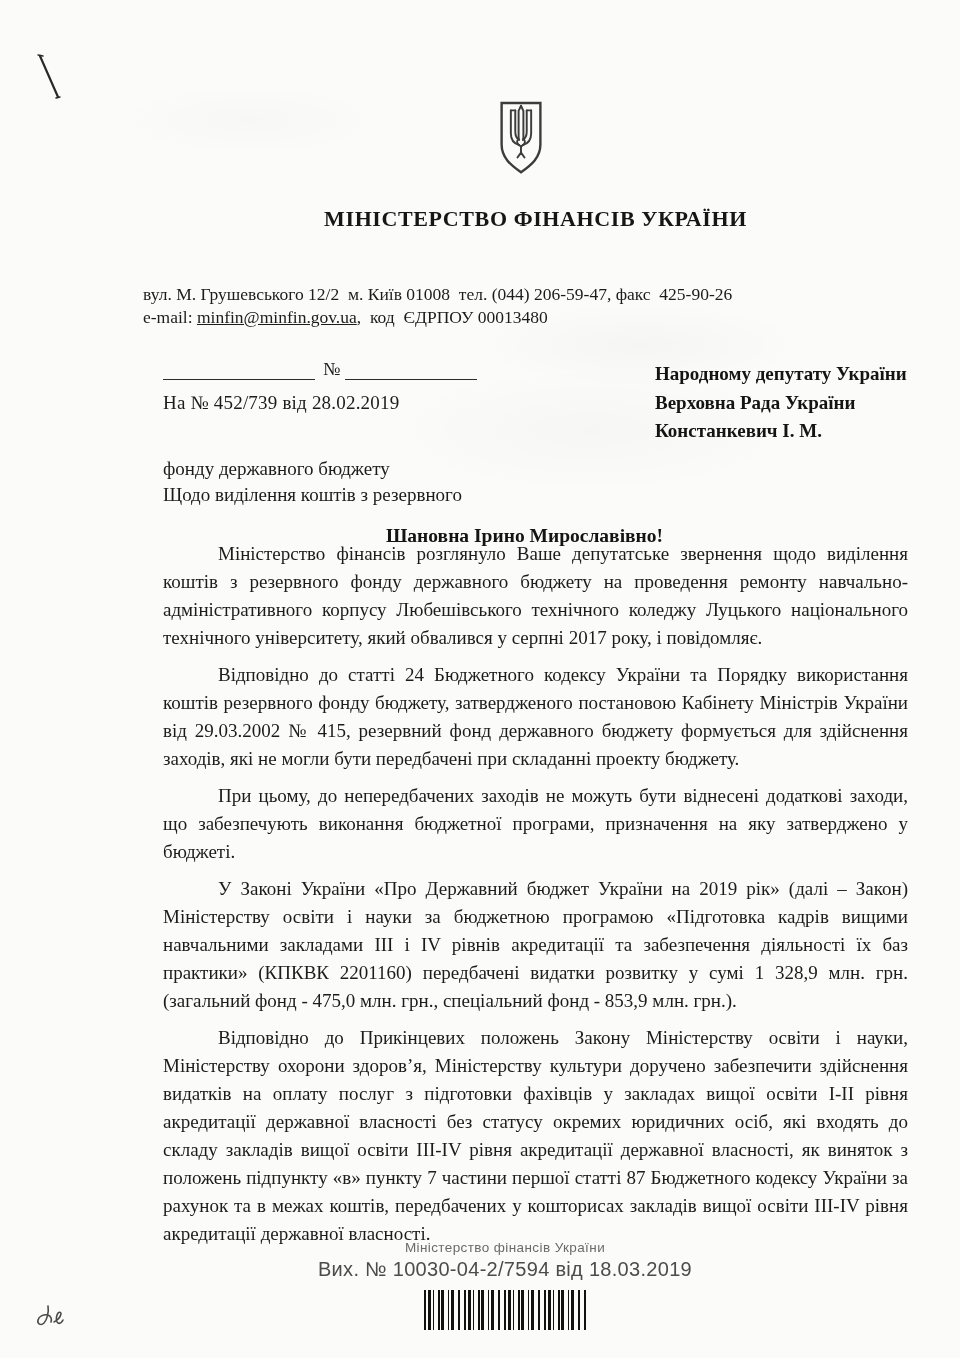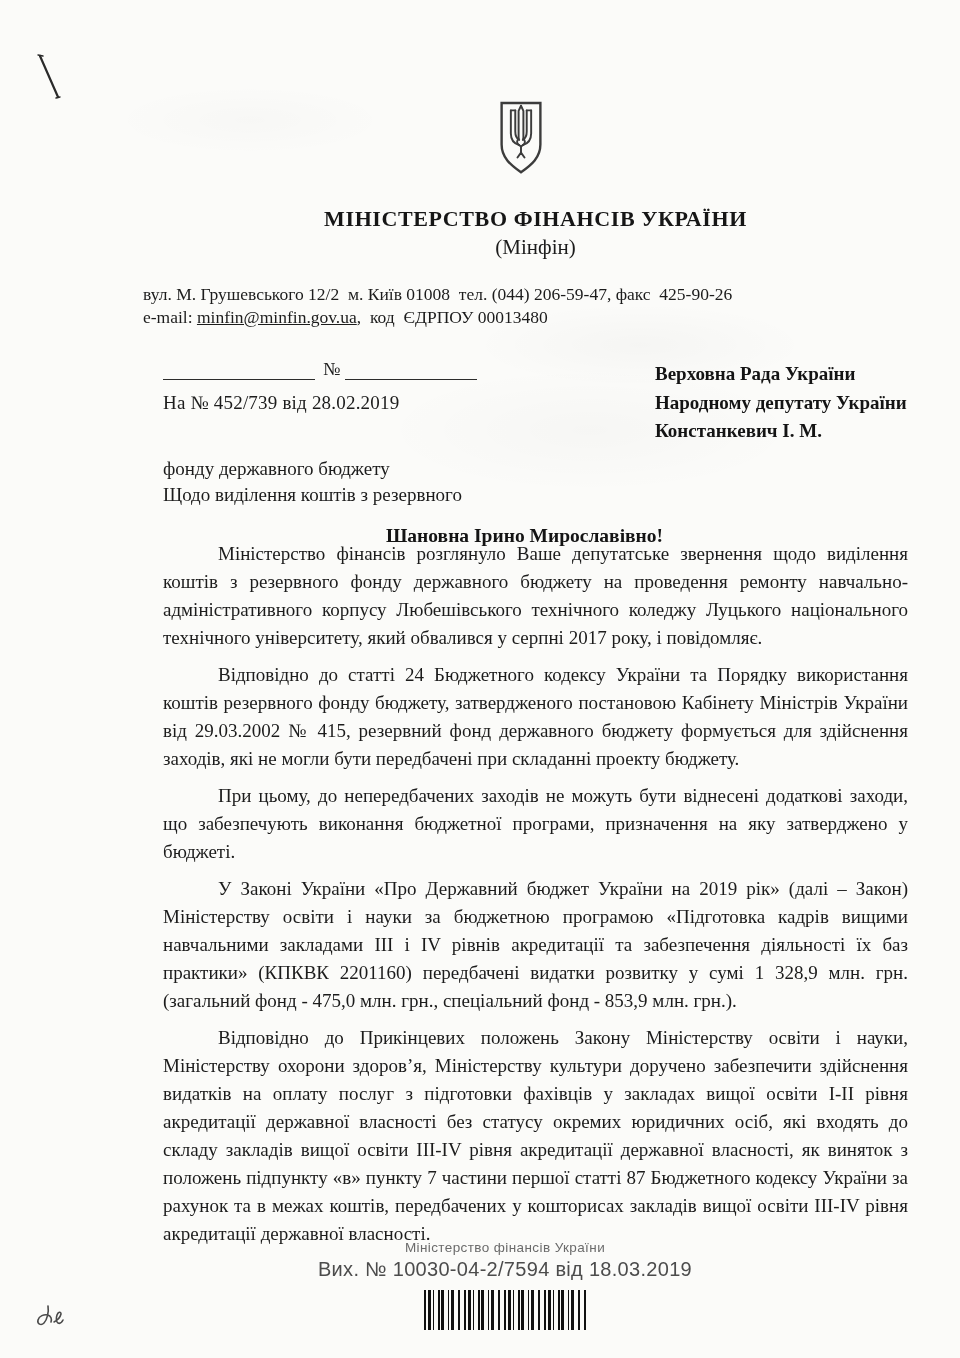--- a/index.html
+++ b/index.html
@@ -85,40 +85,39 @@
       <path d="M26 7 l-2.6 5.5 v30"></path>
       <path d="M26 7 l2.6 5.5 v30"></path>
       <path d="M23.4 42.5 c-2.2 2.8 -2.2 5.2 0 6.8 l2.6 1.9 2.6 -1.9 c2.2 -1.6 2.2 -4 0 -6.8"></path>
       <path d="M26 51.2 v6.5"></path>
       <path d="M26 57.7 l-3.8 5.3 M26 57.7 l3.8 5.3"></path>
     </g>
   </svg>
 
   <div class="head-center">
     <div class="ministry-name">МІНІСТЕРСТВО ФІНАНСІВ УКРАЇНИ</div>
-    <div class="ministry-short">(Мінфін)</div>
   </div>
 
   <div class="addr">
     <div class="pre">вул. М. Грушевського 12/2  м. Київ 01008  тел. (044) 206-59-47, факс  425-90-26</div>
     <div><span class="pre">e-mail: </span><span class="email-link pre">minfin@minfin.gov.ua</span><span class="pre">,  код  ЄДРПОУ 00013480</span></div>
   </div>
 
   <div class="ref">
     <div class="ref-row1">
       <span class="blank b1"></span>
       <span class="no-label">№</span>
       <span class="blank b2"></span>
     </div>
     <div class="ref-row2">На № 452/739 від 28.02.2019</div>
   </div>
 
   <div class="addressee">
+    <div>Народному депутату України</div>
     <div>Верховна Рада України</div>
-    <div>Народному депутату України</div>
     <div>Констанкевич І. М.</div>
   </div>
 
   <div class="subject">
     <div>фонду державного бюджету</div>
     <div>Щодо виділення коштів з резервного</div>
   </div>
 
   <div class="salutation">Шановна Ірино Мирославівно!</div>
 

